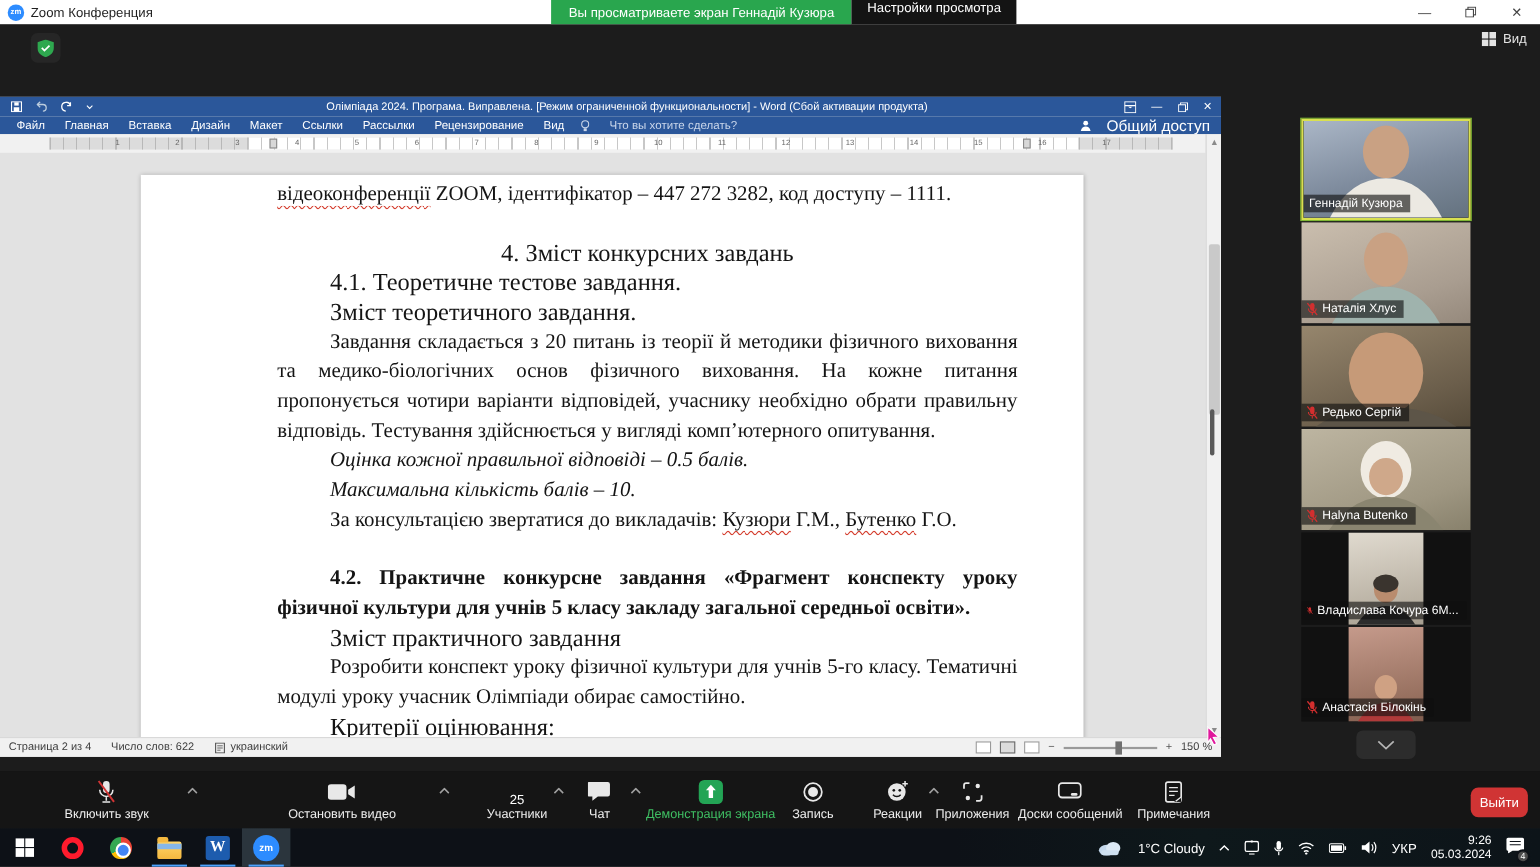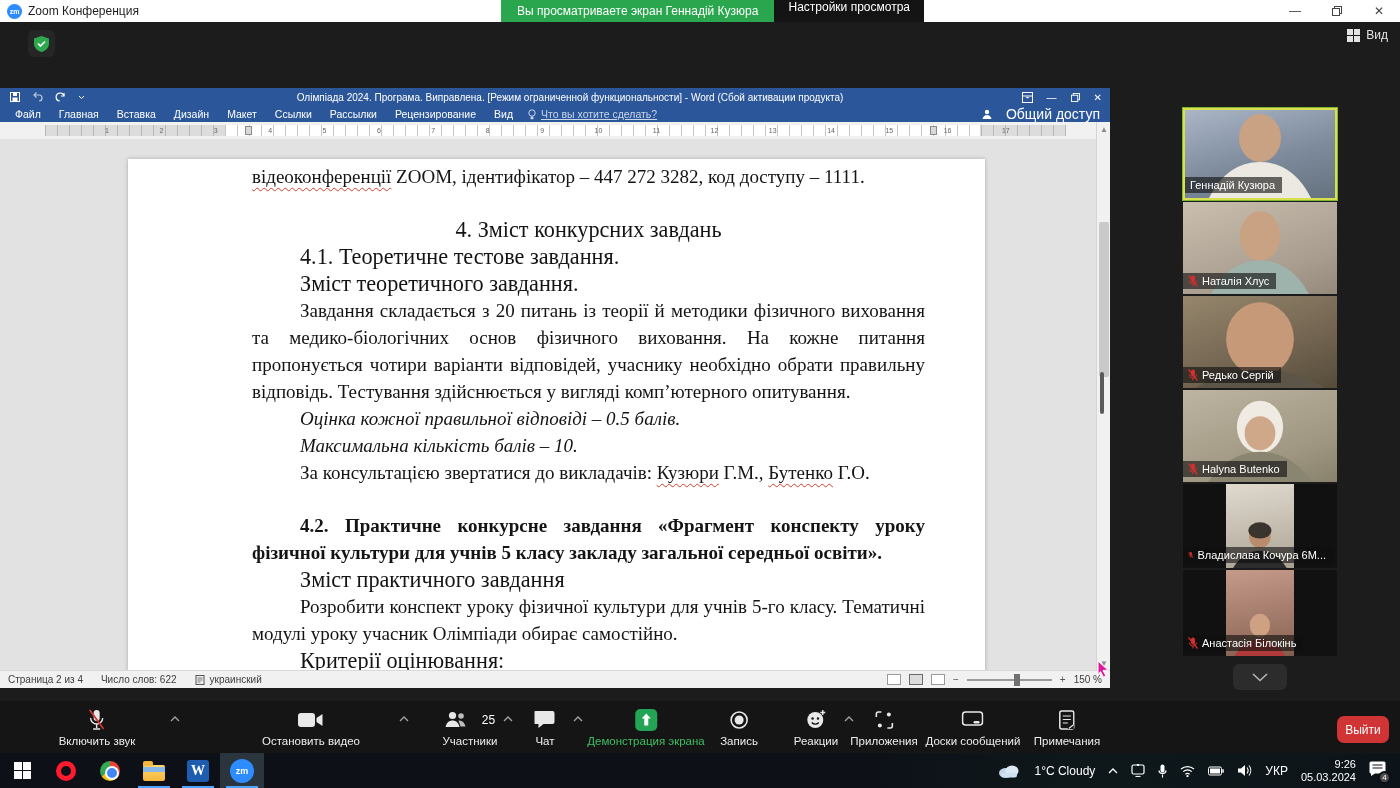--- a/index.html
+++ b/index.html
@@ -24,21 +24,21 @@
 
   
   .word { position:absolute; top:88px; left:0; width:1110px; height:600px; background:#e6e6e6; }
   .wtbar { position:absolute; top:0; left:0; right:0; height:18px; background:#2b579a; display:flex; align-items:center; color:#fff; }
   .qat { display:flex; align-items:center; gap:12px; padding-left:10px; width:150px; }
   .wtitle { flex:1; text-align:center; font-size:10px; white-space:nowrap; overflow:hidden; }
   .wtright { display:flex; align-items:center; gap:14px; padding-right:8px; width:120px; justify-content:flex-end; }
   .wtright span { font-size:10px; }
   .wtabs { position:absolute; top:18px; left:0; right:0; height:16px; background:#2b579a; display:flex; align-items:center; color:#fff; font-size:10.5px; padding-left:6px; }
   .wtab { padding:0 9px; height:16px; display:flex; align-items:center; cursor:pointer; }
-  .tellme { display:flex; align-items:flex-end; gap:5px; color:#c9d6ea; padding-left:6px;text-decoration:underline; }
+  .tellme { display:flex; align-items:flex-end; gap:18px; color:#c9d6ea; padding-left:6px; }
   .sharebtn { position:absolute; right:10px; top:0; height:16px; display:flex; align-items:center; gap:14px; font-size:14px; color:#fff; cursor:pointer; }
 
   .wruler { position:absolute; top:34px; left:0; right:14px; height:17px; background:#f1f1f1; }
   .rstrip { position:absolute; left:45px; right:30px; top:3px; height:11px; background:#dcdcdc; }
   .rwhite { position:absolute; left:180px; width:755px; top:0; height:11px; background:#ffffff; }
   .rticks { position:absolute; left:0; right:0; top:0; bottom:0; background:repeating-linear-gradient(90deg, #9a9a9a 0 1px, transparent 1px 12px); opacity:.55; }
   .rnums { position:absolute; left:60px; width:905px; top:2px; display:flex; justify-content:space-between; font-size:7px; color:#666; }
   .rind { position:absolute; top:1px; left:200px; width:7px; height:9px; background:#d8d8d8; border:1px solid #8a8a8a; }
   .rind2 { left:885px; }
 
@@ -82,21 +82,21 @@
   .t3 { height:92px; } .t3 .vid { background:linear-gradient(160deg,#bdb5a1,#9e9681 70%,#8b English8570); }
   .t3 .vid { background:linear-gradient(160deg,#bdb5a1,#9e9681 70%,#88816c); }
   .t4 { height:92px; } .t4 .vid { background:linear-gradient(160deg,#96866d,#6b5e4b 70%,#564b3a); }
   .t5 { height:84px; } .t5 .vid { background:linear-gradient(170deg,#e0dacf,#b9b1a3 75%,#a59d8f); }
   .t6 { height:86px; } .t6 .vid { background:linear-gradient(170deg,#c59a8b,#97705f 75%,#7e5c4e); }
   .morebtn { margin:8px auto 0; width:54px; height:26px; background:#2c2c2c; border-radius:6px; display:flex; align-items:center; justify-content:center; cursor:pointer; }
 
   
   .ztb { position:absolute; left:0; top:701px; width:1400px; height:52px; background:#151515; z-index:20; }
   .tbi { position:absolute; top:7px; transform:translateX(-50%); display:flex; flex-direction:column; align-items:center; cursor:pointer; }
-  .tbi .ic { height:23px; display:flex; align-items:center; justify-content:center; gap:15px; }
+  .tbi .ic { height:23px; display:flex; align-items:center; justify-content:center; gap:15px;flex-direction:column; }
   .tbi .lb { font-size:11.5px; color:#ededed; margin-top:4px; white-space:nowrap; }
   .tbi .lb.green { color:#3fbf63; }
   .tchev { position:absolute; top:15px; transform:translateX(-50%); cursor:pointer; }
   .cnt { color:#fff; font-size:12px; }
   .leave { position:absolute; left:1337px; top:15px; width:52px; height:27px; background:#d03434; border:none; border-radius:7px; color:#fff; font-size:12px; cursor:pointer; }
   .sharesq { width:22px; height:22px; background:#23a455; border-radius:5px; display:flex; align-items:center; justify-content:center; }
 
   
   .tbar { position:absolute; left:0; top:753px; width:1400px; height:35px; background:linear-gradient(90deg,#0d1117 0%,#0d1117 62%,#0e181b 78%,#0d1419 100%); z-index:25; display:block; }
   .tk { position:absolute; top:0; width:44px; height:35px; display:flex; align-items:center; justify-content:center; cursor:pointer; }

